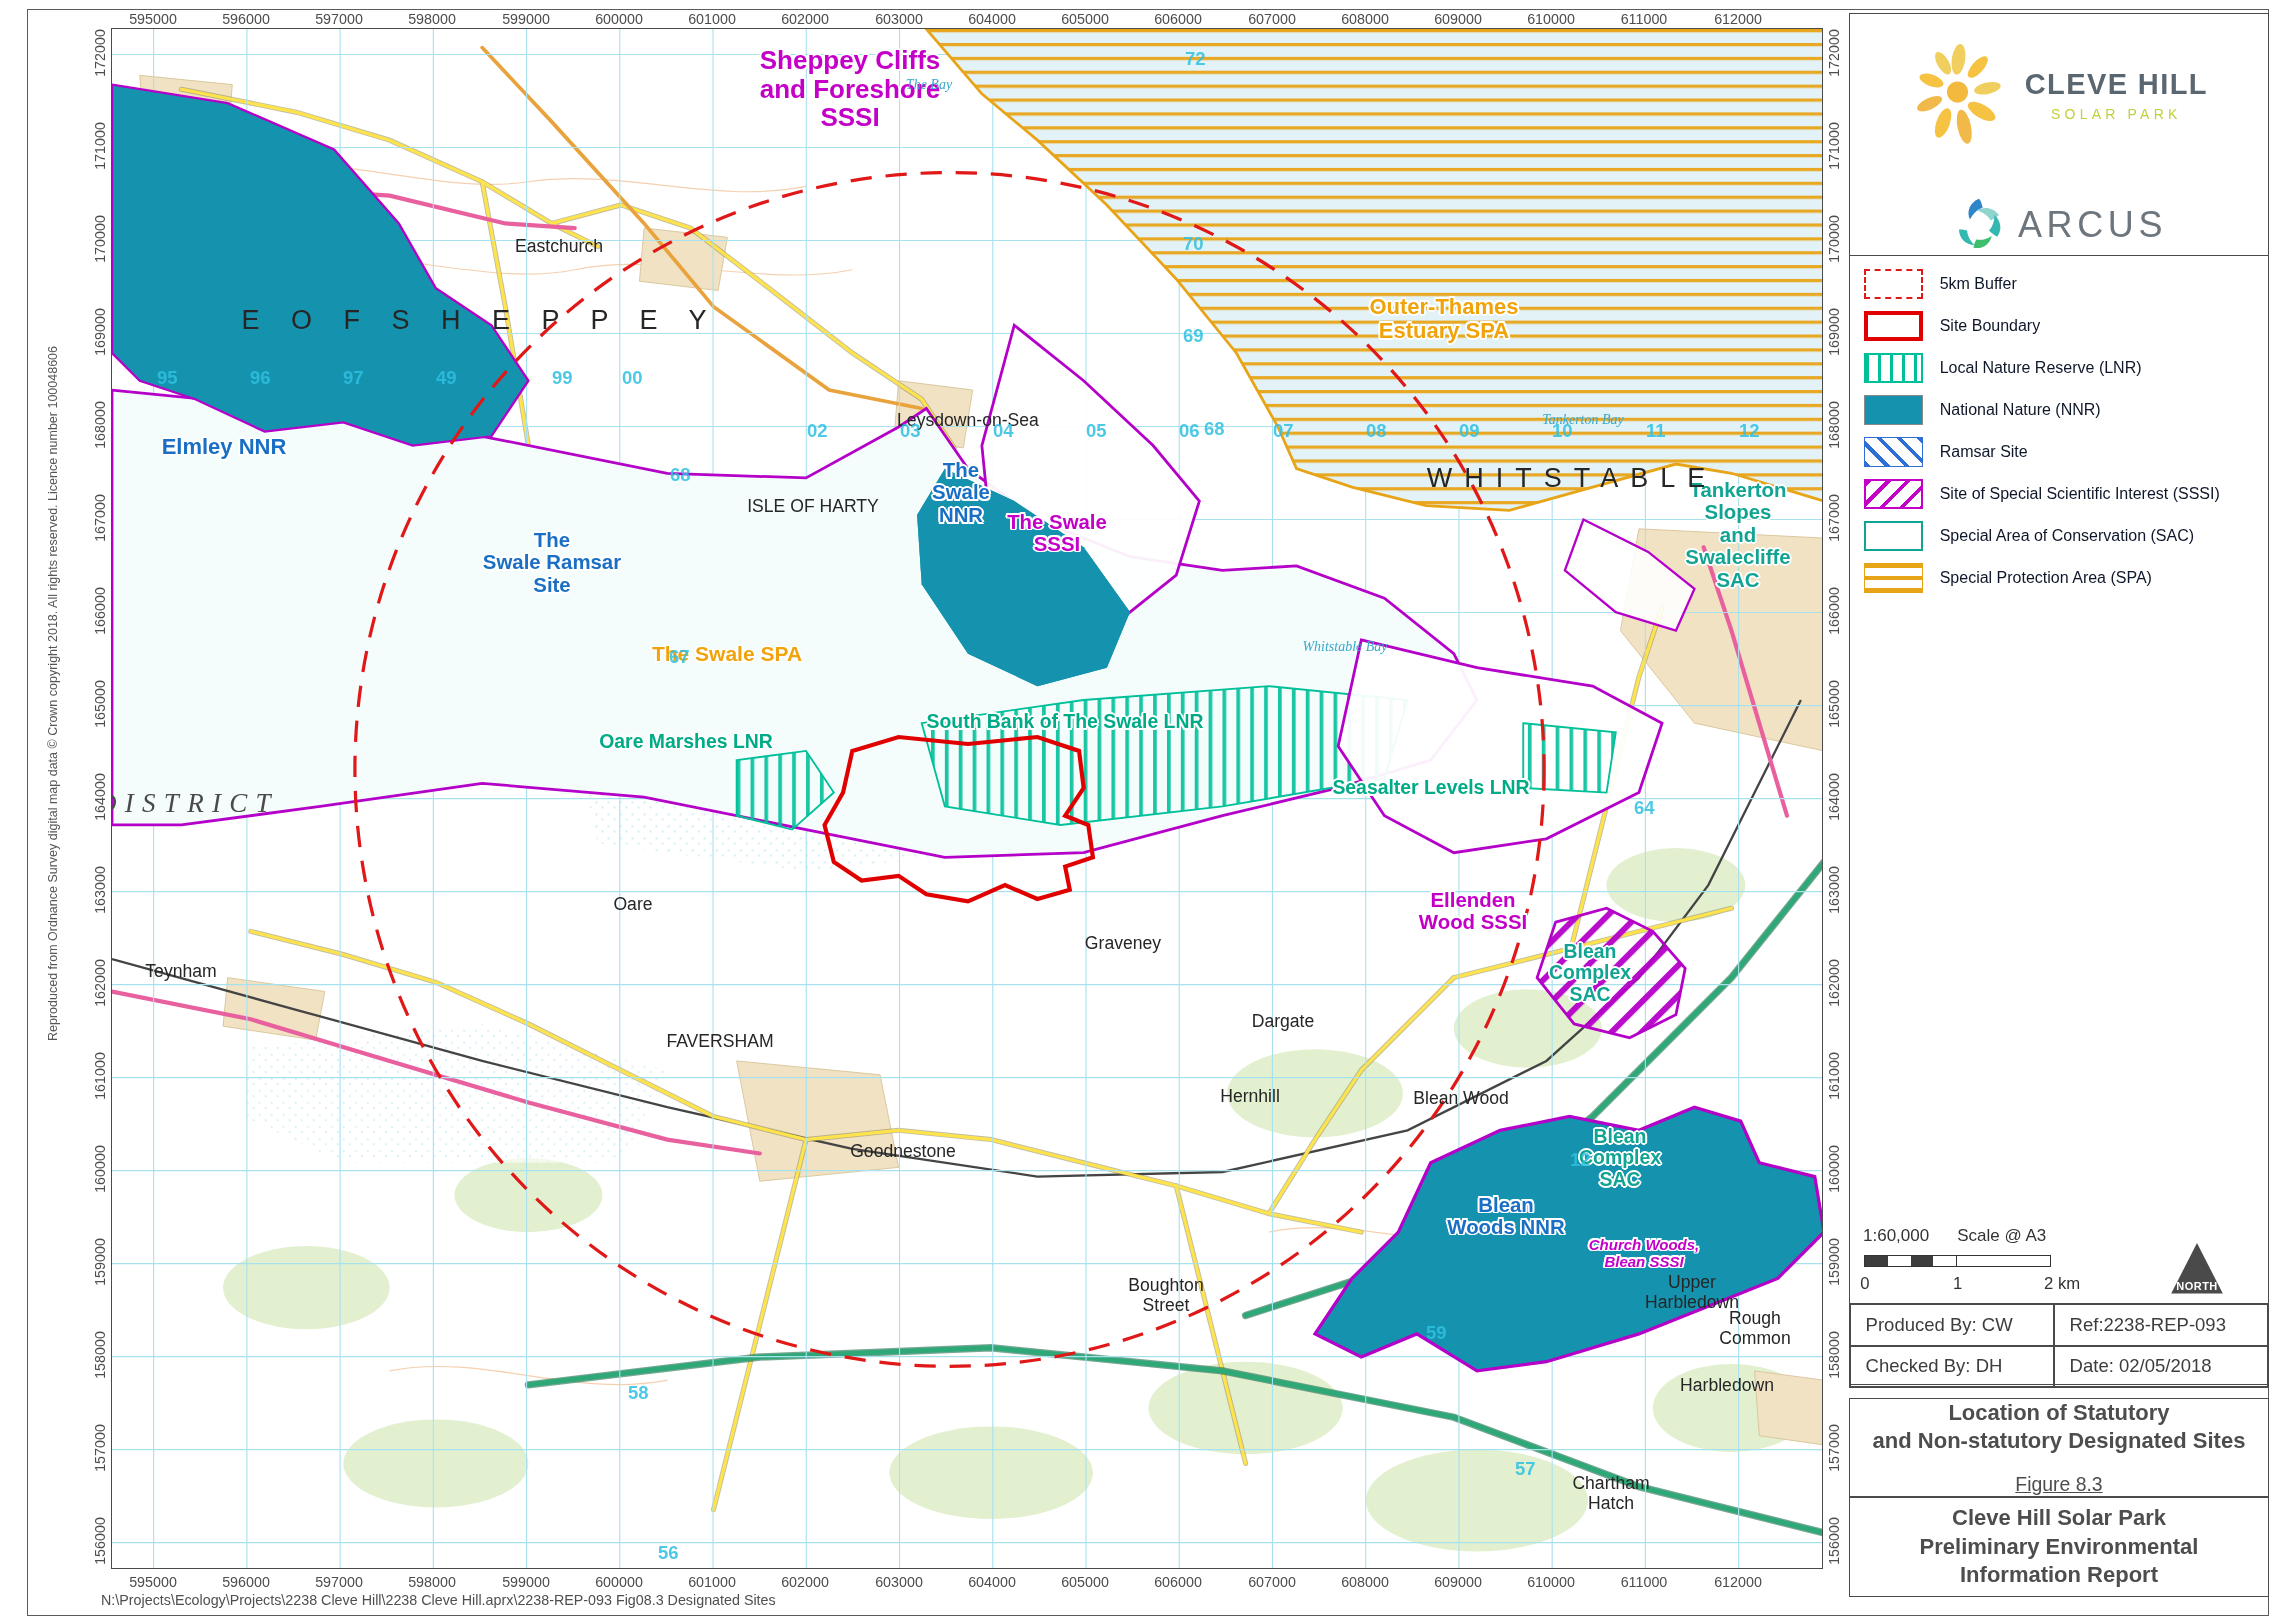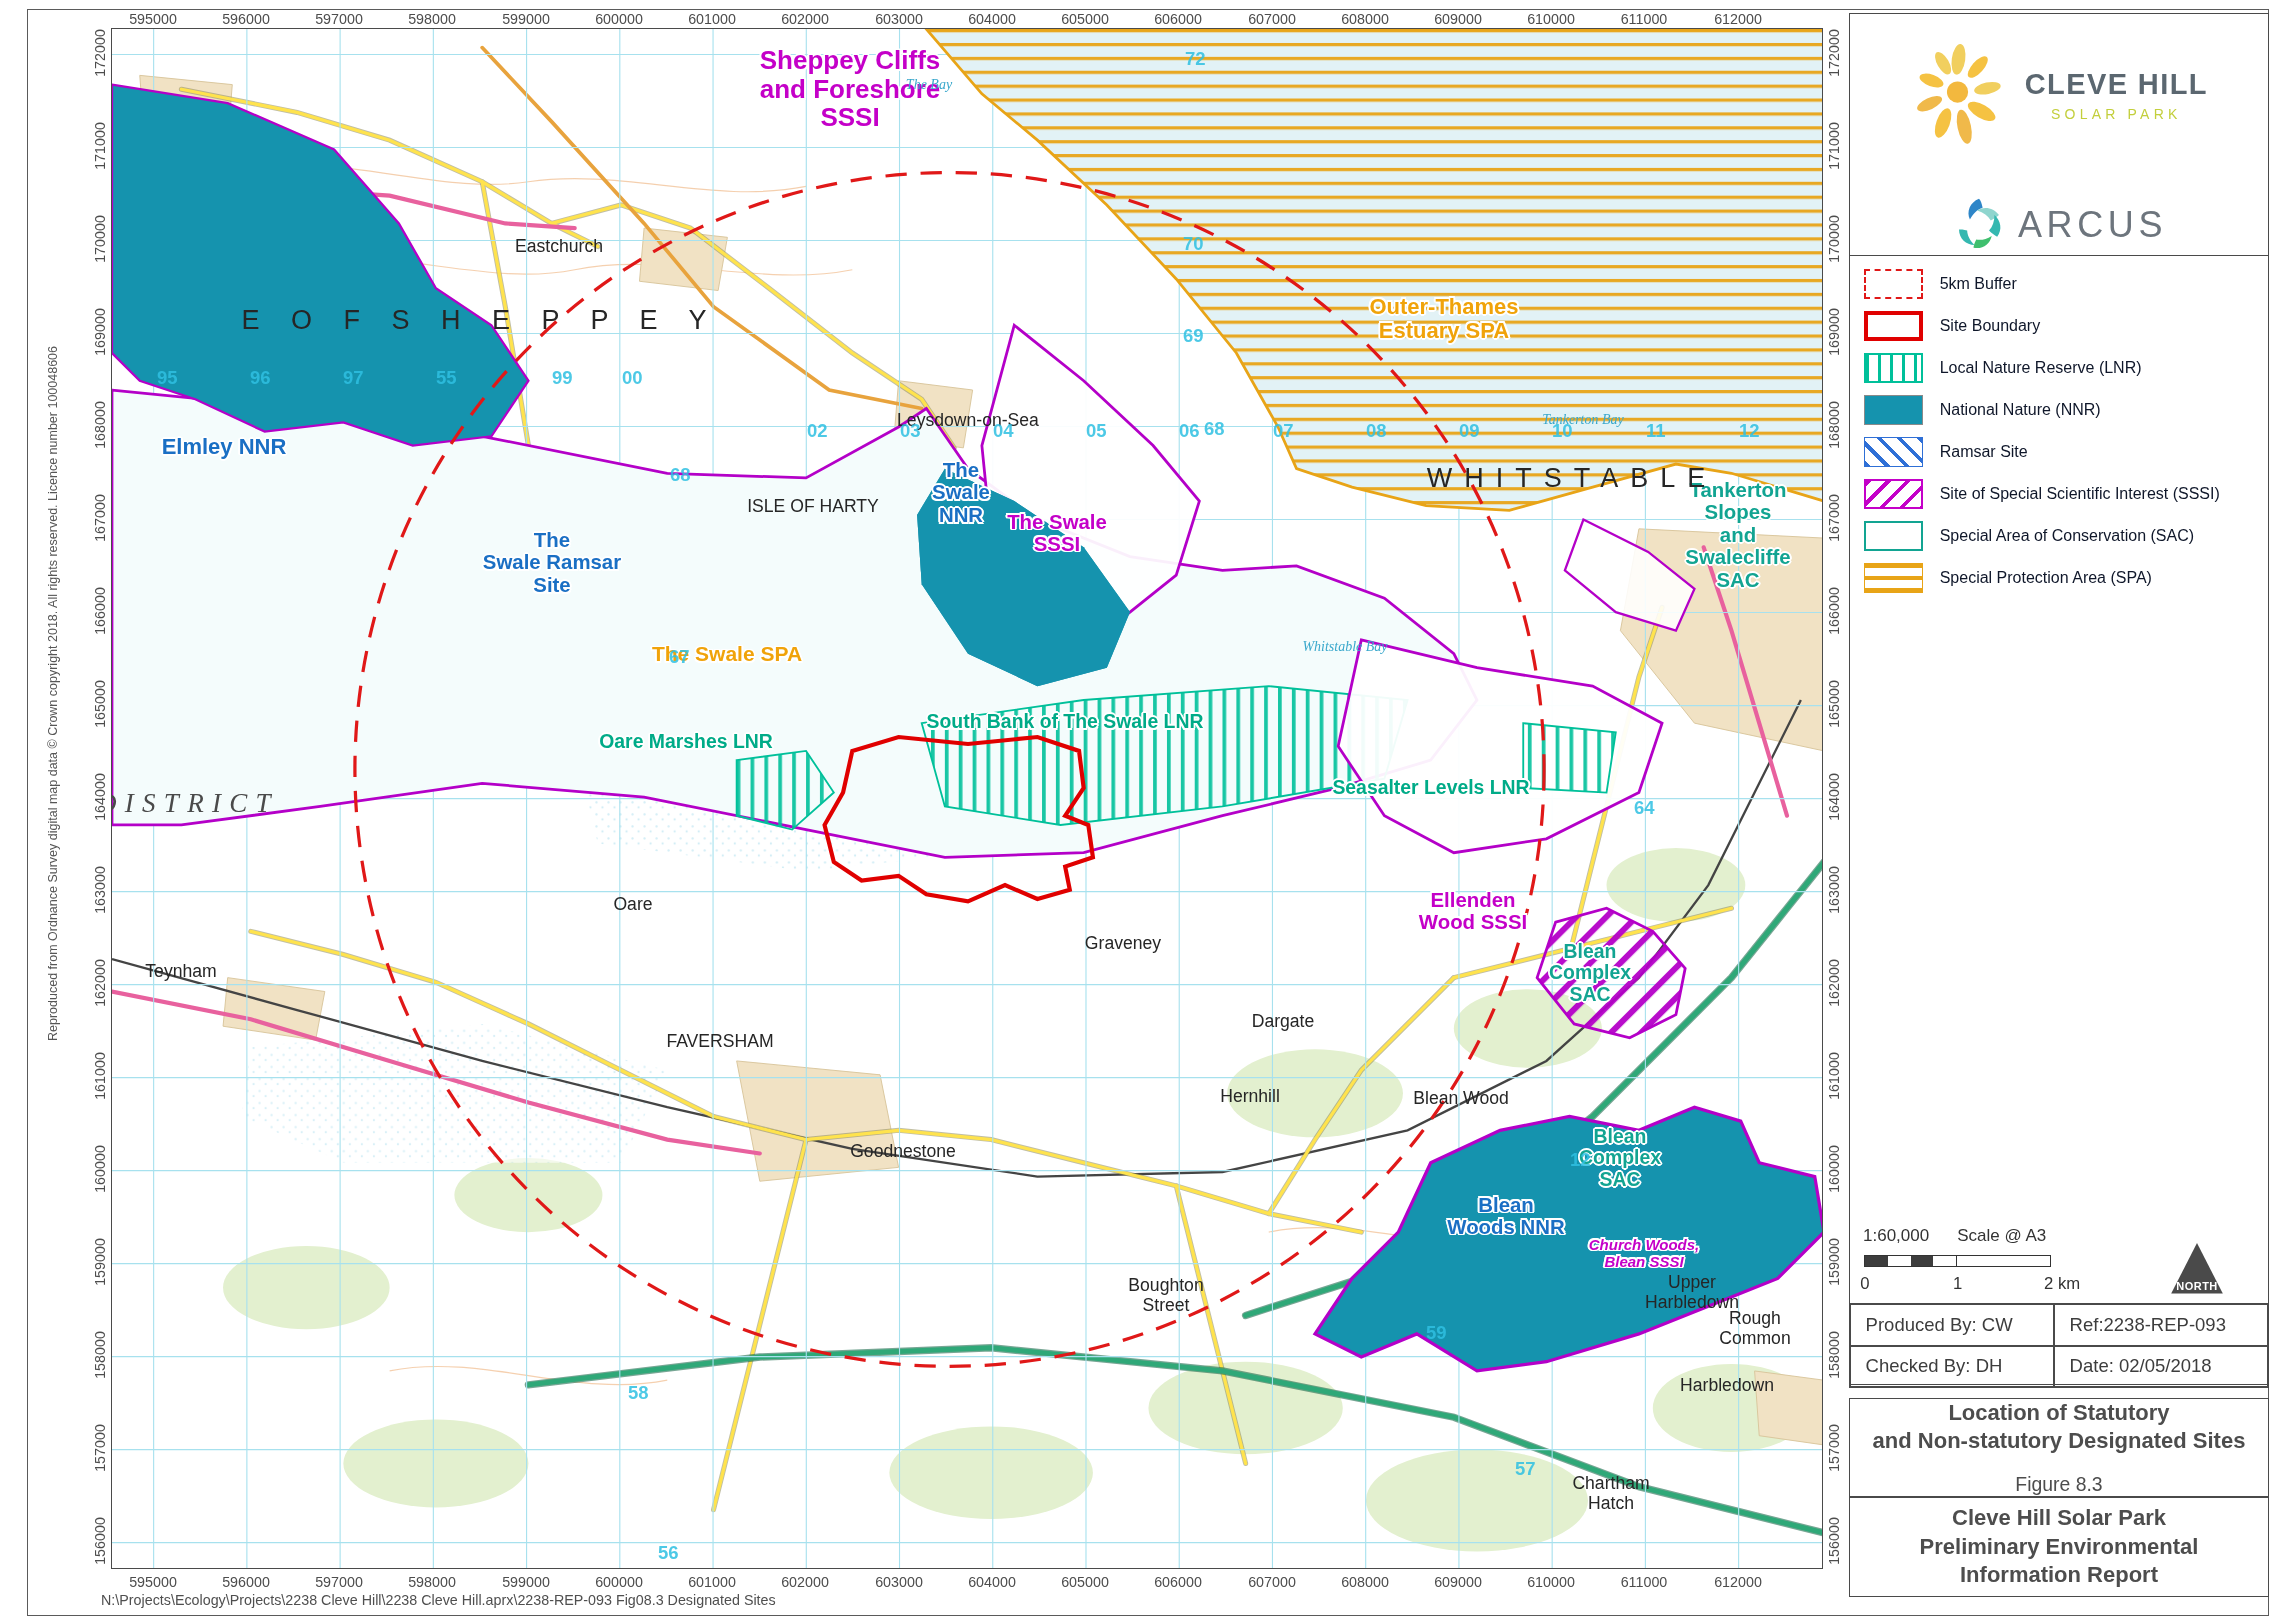--- a/index.html
+++ b/index.html
@@ -65,21 +65,21 @@
   .north .nt{position:absolute;left:50%;bottom:2.8px;transform:translateX(-50%);
              color:#fff;font-weight:bold;font-size:11px;letter-spacing:0.5px;}
   .meta{position:absolute;left:-1.4px;top:1289px;width:420px;height:85px;border:1.4px solid #4a4a4a;
         display:grid;grid-template-columns:204px 1fr;grid-template-rows:1fr 1fr;box-sizing:border-box;}
   .meta div{border:0.9px solid #4a4a4a;display:flex;align-items:center;padding-left:15px;
             font-size:18.5px;color:#3d3d3d;}
   .titlebox{position:absolute;left:1849px;top:1398px;width:420px;height:99px;border:1.4px solid #4a4a4a;
             background:#fff;box-sizing:border-box;display:flex;flex-direction:column;
             align-items:center;justify-content:center;color:#4d4d4d;}
   .titlebox .b{font-weight:bold;font-size:22px;line-height:1.25;text-align:center;}
-  .titlebox .f{font-size:19.4px;margin-top:19px;}
+  .titlebox .f{font-size:19.4px;margin-top:19px;text-decoration:underline;}
   .reportbox{position:absolute;left:1849px;top:1497px;width:420px;height:100px;border:1.4px solid #4a4a4a;
              background:#fff;box-sizing:border-box;display:flex;flex-direction:column;
              align-items:center;justify-content:center;color:#4d4d4d;}
   .reportbox .b{font-weight:bold;font-size:22px;line-height:1.3;text-align:center;}
 </style>
 </head>
 <body>
 
 <div class="sheet">
   <div class="outer-border"></div>
@@ -330,21 +330,21 @@
 Common</div>
         <div class="place town" style="left: 1349px; top: 1069px;">Blean Wood</div>
         <div class="wlabel" style="left: 817px; top: 56px;">The
 Bay</div>
         <div class="wlabel" style="left: 1471px; top: 391px;">Tankerton
 Bay</div>
         <div class="wlabel" style="left: 1233px; top: 618px;">Whitstable Bay</div>
         <div class="gridnum" style="left: 45px; top: 338px;">95</div>
         <div class="gridnum" style="left: 138px; top: 338px;">96</div>
         <div class="gridnum" style="left: 231px; top: 338px;">97</div>
-        <div class="gridnum" style="left: 324px; top: 338px;">55</div>
+        <div class="gridnum" style="left: 324px; top: 338px;">49</div>
         <div class="gridnum" style="left: 440px; top: 338px;">99</div>
         <div class="gridnum" style="left: 510px; top: 338px;">00</div>
         <div class="gridnum" style="left: 695px; top: 391px;">02</div>
         <div class="gridnum" style="left: 788px; top: 391px;">03</div>
         <div class="gridnum" style="left: 881px; top: 391px;">04</div>
         <div class="gridnum" style="left: 974px; top: 391px;">05</div>
         <div class="gridnum" style="left: 1067px; top: 391px;">06</div>
         <div class="gridnum" style="left: 1161px; top: 391px;">07</div>
         <div class="gridnum" style="left: 1254px; top: 391px;">08</div>
         <div class="gridnum" style="left: 1347px; top: 391px;">09</div>

